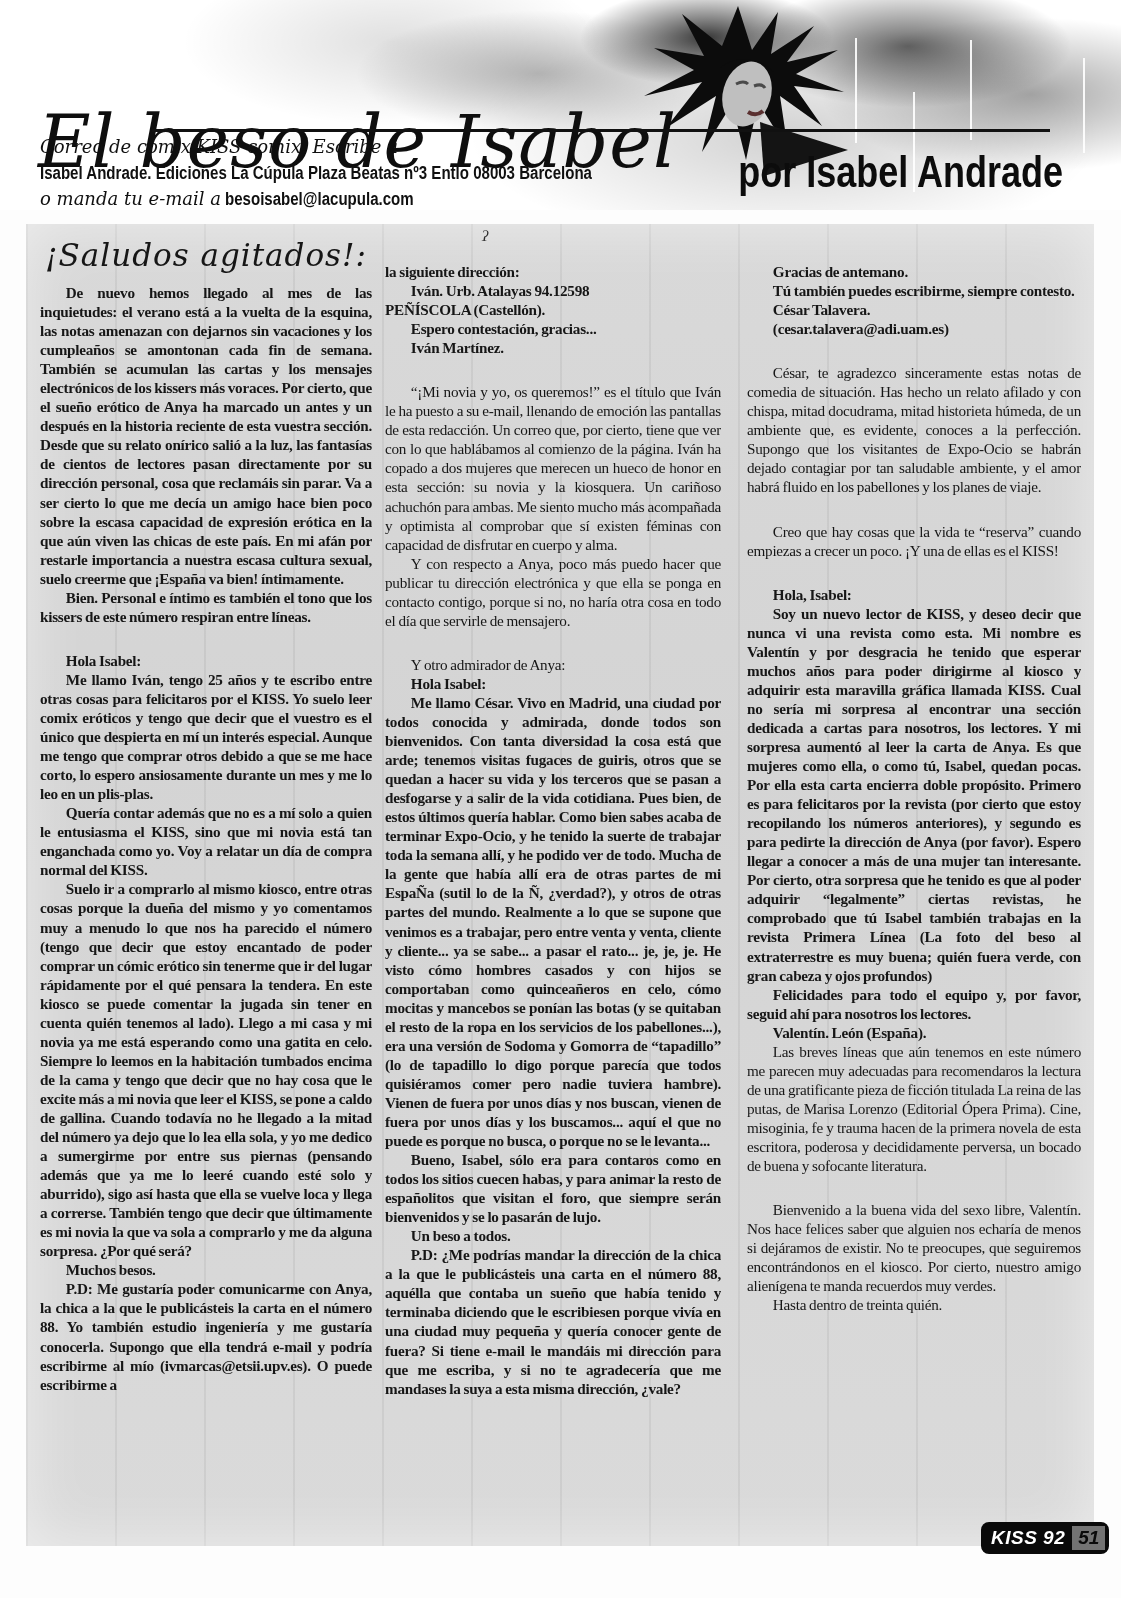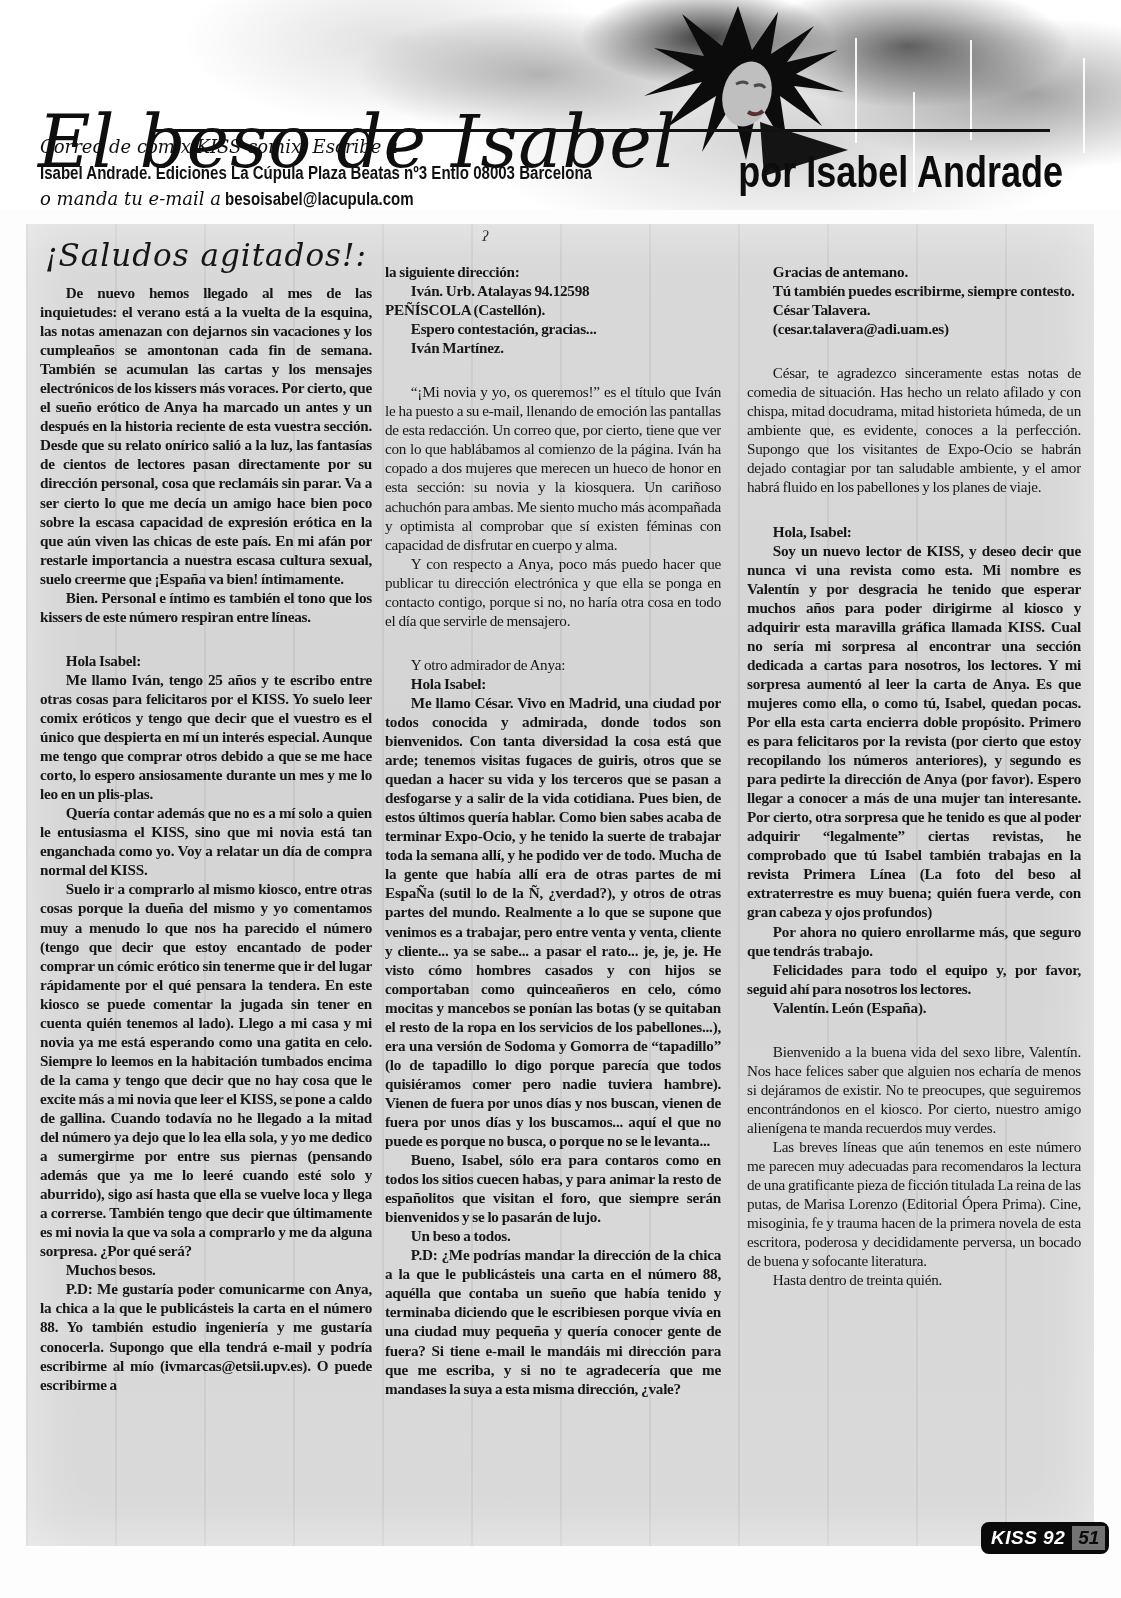--- a/index.html
+++ b/index.html
@@ -125,27 +125,27 @@
       <p class="blk b">Bueno, Isabel, sólo era para contaros como en todos los sitios cuecen habas, y para animar la resto de españolitos que visitan el foro, que siempre serán bienvenidos y se lo pasarán de lujo.</p>
       <p class="blk b">Un beso a todos.</p>
       <p class="blk b">P.D: ¿Me podrías mandar la dirección de la chica a la que le publicásteis una carta en el número 88, aquélla que contaba un sueño que había tenido y terminaba diciendo que le escribiesen porque vivía en una ciudad muy pequeña y quería conocer gente de fuera? Si tiene e-mail le mandáis mi dirección para que me escriba, y si no te agradecería que me mandases la suya a esta misma dirección, ¿vale?</p>
     </div>
   <div class="column col-3">
       <p class="blk b">Gracias de antemano.</p>
       <p class="blk b">Tú también puedes escribirme, siempre contesto.</p>
       <p class="blk b">César Talavera.</p>
       <p class="blk b">(cesar.talavera@adi.uam.es)</p>
       <p class="blk r sp">César, te agradezco sinceramente estas notas de comedia de situación. Has hecho un relato afilado y con chispa, mitad docudrama, mitad historieta húmeda, de un ambiente que, es evidente, conoces a la perfección. Supongo que los visitantes de Expo-Ocio se habrán dejado contagiar por tan saludable ambiente, y el amor habrá fluido en los pabellones y los planes de viaje.</p>
+      <p class="blk r sp">Creo que hay cosas que la vida te “reserva” cuando empiezas a crecer un poco. ¡Y una de ellas es el KISS!</p>
       <p class="blk b sp">Hola, Isabel:</p>
       <p class="blk b">Soy un nuevo lector de KISS, y deseo decir que nunca vi una revista como esta. Mi nombre es Valentín y por desgracia he tenido que esperar muchos años para poder dirigirme al kiosco y adquirir esta maravilla gráfica llamada KISS. Cual no sería mi sorpresa al encontrar una sección dedicada a cartas para nosotros, los lectores. Y mi sorpresa aumentó al leer la carta de Anya. Es que mujeres como ella, o como tú, Isabel, quedan pocas. Por ella esta carta encierra doble propósito. Primero es para felicitaros por la revista (por cierto que estoy recopilando los números anteriores), y segundo es para pedirte la dirección de Anya (por favor). Espero llegar a conocer a más de una mujer tan interesante. Por cierto, otra sorpresa que he tenido es que al poder adquirir “legalmente” ciertas revistas, he comprobado que tú Isabel también trabajas en la revista Primera Línea (La foto del beso al extraterrestre es muy buena; quién fuera verde, con gran cabeza y ojos profundos)</p>
-      <p class="blk b">Por ahora no quiero enrollarme más, que seguro que tendrás trabajo.</p>
       <p class="blk b">Felicidades para todo el equipo y, por favor, seguid ahí para nosotros los lectores.</p>
       <p class="blk b">Valentín. León (España).</p>
+      <p class="blk r">Las breves líneas que aún tenemos en este número me parecen muy adecuadas para recomendaros la lectura de una gratificante pieza de ficción titulada La reina de las putas, de Marisa Lorenzo (Editorial Ópera Prima). Cine, misoginia, fe y trauma hacen de la primera novela de esta escritora, poderosa y decididamente perversa, un bocado de buena y sofocante literatura.</p>
       <p class="blk r sp">Bienvenido a la buena vida del sexo libre, Valentín. Nos hace felices saber que alguien nos echaría de menos si dejáramos de existir. No te preocupes, que seguiremos encontrándonos en el kiosco. Por cierto, nuestro amigo alienígena te manda recuerdos muy verdes.</p>
-      <p class="blk r">Las breves líneas que aún tenemos en este número me parecen muy adecuadas para recomendaros la lectura de una gratificante pieza de ficción titulada La reina de las putas, de Marisa Lorenzo (Editorial Ópera Prima). Cine, misoginia, fe y trauma hacen de la primera novela de esta escritora, poderosa y decididamente perversa, un bocado de buena y sofocante literatura.</p>
       <p class="blk r">Hasta dentro de treinta quién.</p>
     </div>
 
   <div class="badge">
     <span class="badge-mag">KISS 92</span>
     <span class="badge-num">51</span>
   </div>
 
 </div>
 

